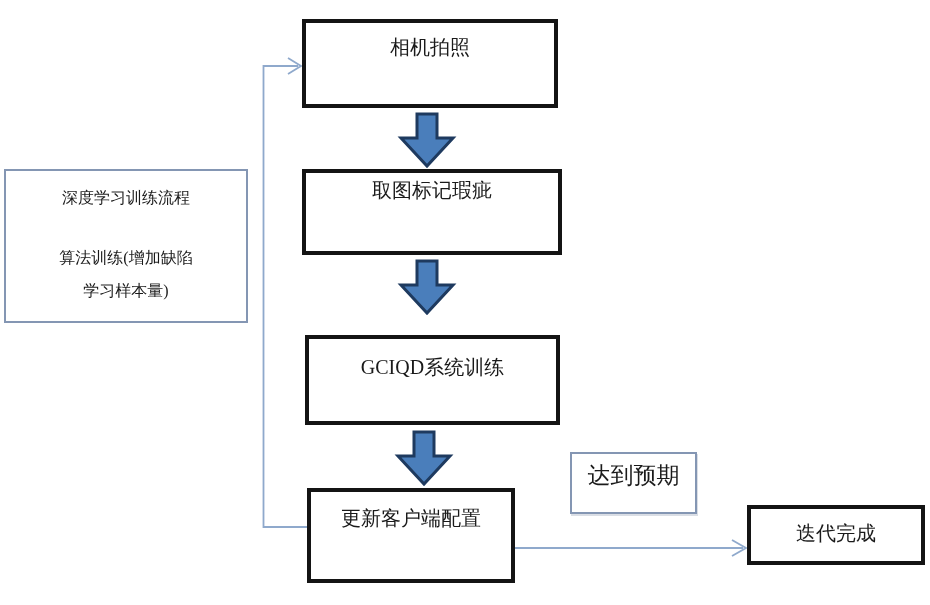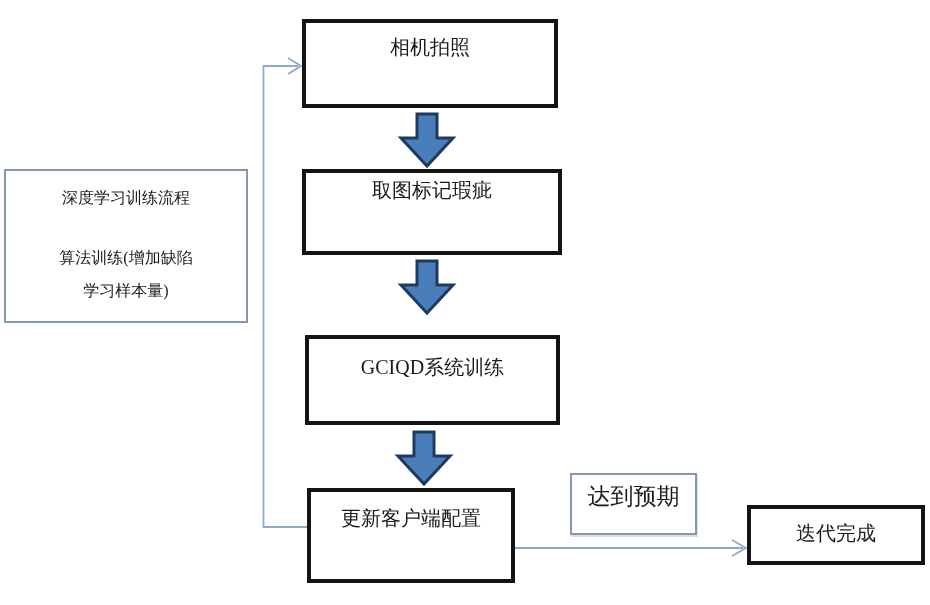--- a/index.html
+++ b/index.html
@@ -21,21 +21,21 @@
     line-height:30px;
   }
   .thick{border:4px solid var(--box-border-black,#141414);}
   .thin{border:2px solid var(--thin-box-border,#8496b3);}
   .node .lbl{display:block;}
   #node-camera       {left:302px;top:19px; width:256px;height:89px; padding-top:9px;}
   #node-mark         {left:302px;top:169px;width:260px;height:86px; padding-top:2px;}
   #node-train        {left:305px;top:322px;width:255px;height:90px; padding-top:13px;margin-top:13px;}
   #node-update       {left:307px;top:488px;width:208px;height:95px;padding-top:11px;}
   #node-done         {left:747px;top:505px;width:178px;height:60px; padding-top:9px;}
-  #node-expectation  {left:570px;top:473px;width:127px;height:62px; padding-top:7px;font-size:23px;
+  #node-expectation  {left:570px;top:452px;width:127px;height:62px; padding-top:7px;font-size:23px;
                       box-shadow:1px 2px 0 rgba(150,160,180,0.35);}
   #node-side-note    {left:4px;  top:169px;width:244px;height:154px;padding-top:10px;font-size:16px;line-height:33px;}
   #node-side-note .line-algorithm{margin-top:27px;}
 </style>
 </head>
 <body>
 
 <div class="canvas">
 
   <svg class="connector-layer" viewBox="0 0 930 605" xmlns="http://www.w3.org/2000/svg">

